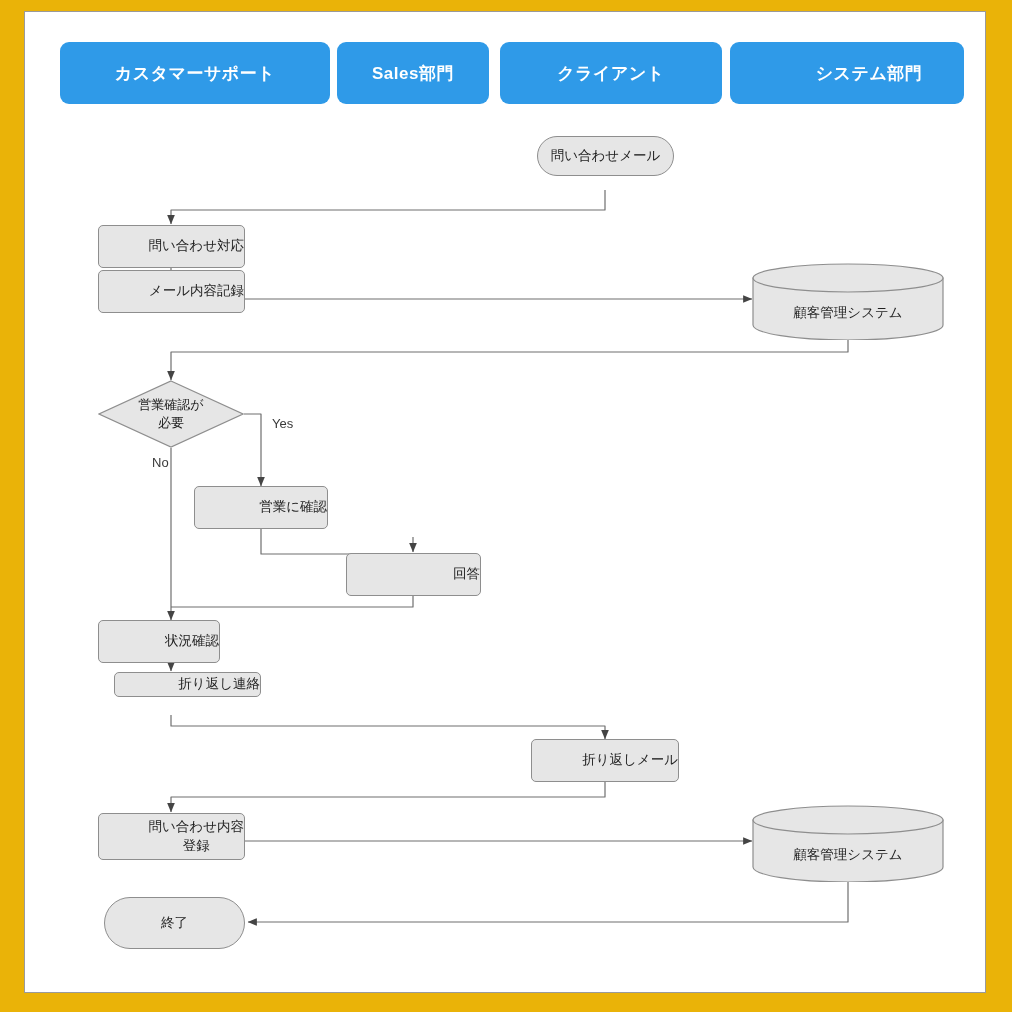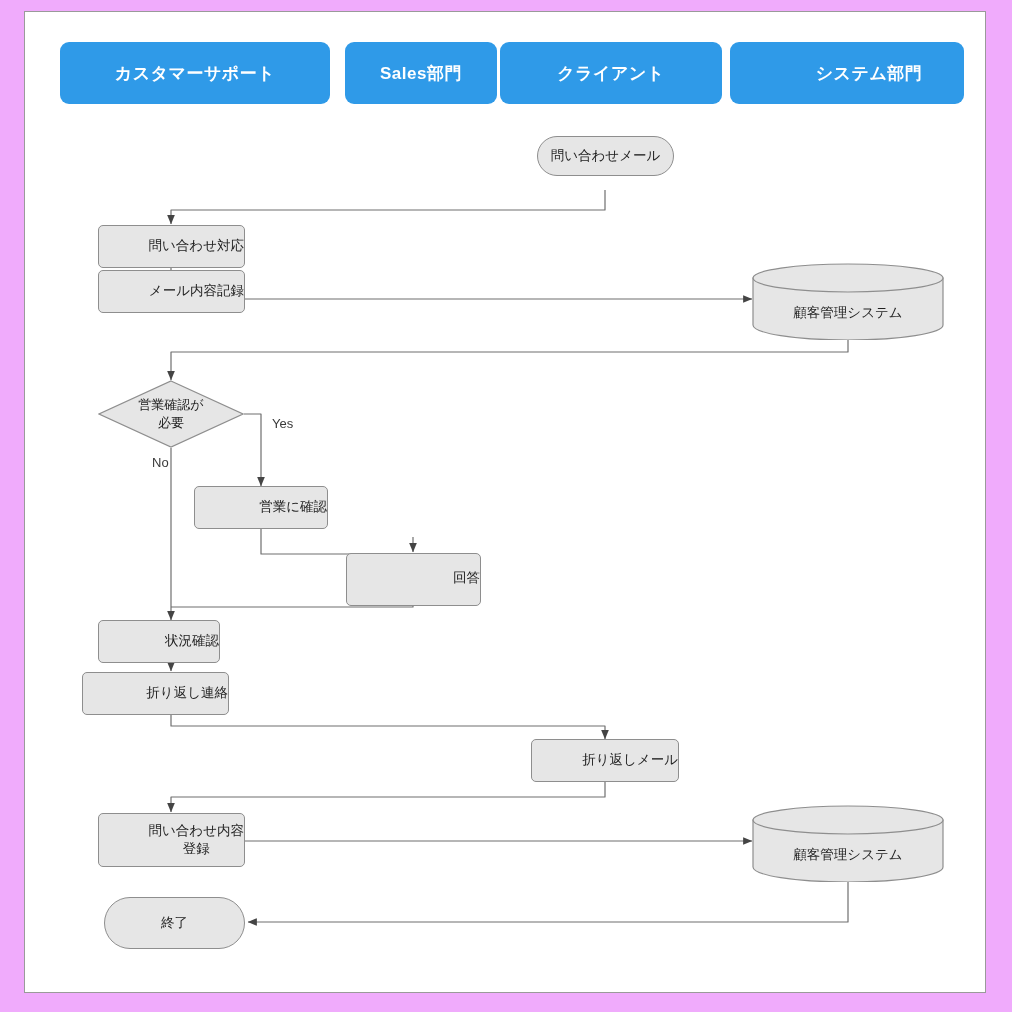--- a/index.html
+++ b/index.html
@@ -10,21 +10,21 @@
   body {
     width: 1012px;
     height: 1012px;
     font-family: "Liberation Sans", "DejaVu Sans", sans-serif;
     overflow: hidden;
   }
   #canvas {
     position: relative;
     width: 1012px;
     height: 1012px;
-    background: #f0abfc;
+    background: #eab308;
   }
   .frame {
     position: absolute;
     left: 24px;
     top: 11px;
     width: 962px;
     height: 982px;
     border: 1px solid #9a9a9a;
     background: #ffffff;
     box-sizing: border-box;
@@ -107,21 +107,21 @@
 </head>
 <body>
 
 <div id="canvas">
 
   <div class="frame"></div>
 
   <div class="lane" style="left:60px; top:42px; width:270px; height:62px;">
     <span>カスタマーサポート</span>
   </div>
-  <div class="lane" style="left:337px; top:42px; width:152px; height:62px;margin-left:8px;">
+  <div class="lane" style="left:337px; top:42px; width:152px; height:62px;">
     <span>Sales部門</span>
   </div>
   <div class="lane" style="left:500px; top:42px; width:222px; height:62px;">
     <span>クライアント</span>
   </div>
   <div class="lane" style="left:730px; top:42px; width:234px; height:62px;padding-left:44px;">
     <span>システム部門</span>
   </div>
 
   <svg id="edges" viewBox="0 0 1012 1012">
@@ -193,37 +193,37 @@
         <div>営業確認が</div>
         <div>必要</div>
       </div>
     </div>
   </div>
 
   <div class="node proc" style="left:194px; top:486px; width:134px; height:43px;">
     <span>営業に確認</span>
   </div>
 
-  <div class="node proc" style="left:346px; top:553px; width:135px; height:53px;font-family:Liberation Mono, monospace;">
+  <div class="node proc" style="left:346px; top:553px; width:135px; height:43px;">
     <span>回答</span>
   </div>
 
   <div class="node proc" style="left:98px; top:620px; width:122px; height:43px;">
     <span>状況確認</span>
   </div>
 
-  <div class="node proc" style="left:82px; top:672px; width:147px; height:43px;">
+  <div class="node proc" style="left:114px; top:672px; width:147px; height:25px;">
     <span>折り返し連絡</span>
   </div>
 
   <div class="node proc" style="left:531px; top:739px; width:148px; height:43px;">
     <span>折り返しメール</span>
   </div>
 
-  <div class="node proc" style="left:98px; top:813px; width:147px; height:54px;font-family:Liberation Serif, serif;">
+  <div class="node proc" style="left:98px; top:813px; width:147px; height:47px;font-family:Liberation Serif, serif;">
     <div>
       <div>問い合わせ内容</div>
       <div>登録</div>
     </div>
   </div>
 
   <div class="db" style="left:752px; top:805px; width:192px; height:77px;">
     <svg width="192" height="77" viewBox="0 0 192 77">
       <path d="M1,15 L1,62 A95,15 0 0 0 191,62 L191,15 Z" fill="#e6e6e6" stroke="#8e8e8e" stroke-width="1.2"></path>
       <ellipse cx="96" cy="15" rx="95" ry="14" fill="#e6e6e6" stroke="#8e8e8e" stroke-width="1.2"></ellipse>

